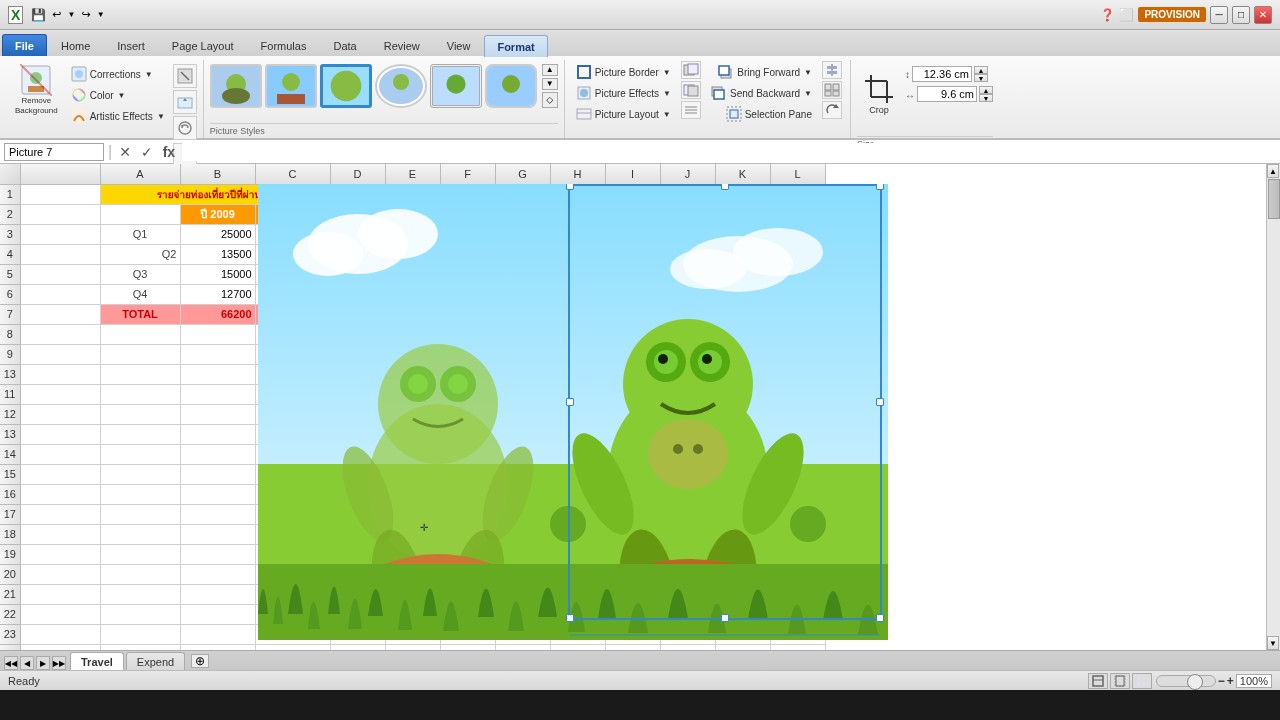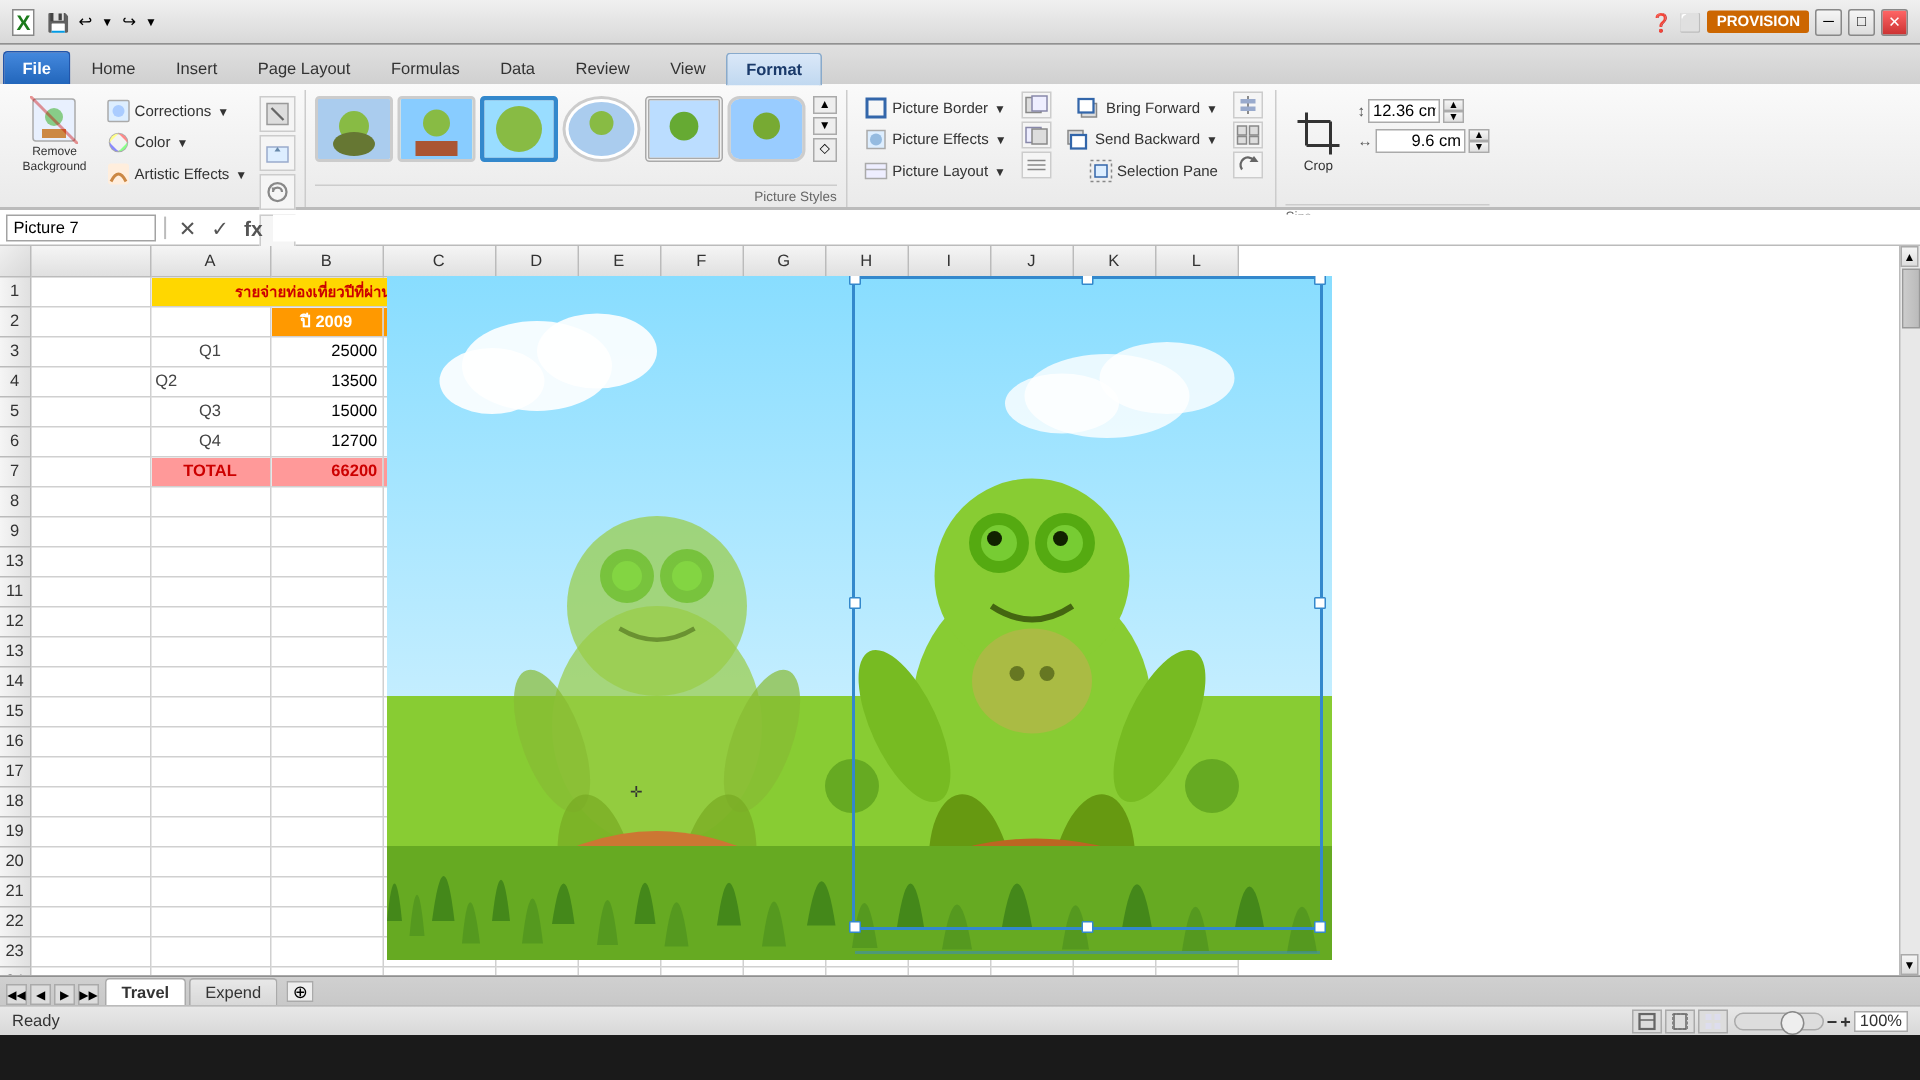--- a/index.html
+++ b/index.html
@@ -82,21 +82,21 @@
     .ribbon-group:last-child { border-right: none; }
     .group-content {
       flex: 1;
       display: flex;
       align-items: flex-start;
       gap: 3px;
     }
     .group-label {
       font-size: 9px;
       color: #666;
-      text-align: right;
+      text-align: left;
       padding: 2px 0;
       border-top: 1px solid #ccc;
       margin-top: 12px;
     }
     .ribbon-btn {
       display: flex;
       flex-direction: column;
       align-items: center;
       justify-content: center;
       cursor: pointer;
@@ -621,21 +621,21 @@
               <line x1="8" y1="24" x2="30" y2="24" stroke="#333" stroke-width="2"></line>
               <line x1="24" y1="8" x2="24" y2="30" stroke="#333" stroke-width="2"></line>
             </svg>
           </div>
           <div class="ribbon-btn-label">Crop</div>
         </div>
 
         <div style="display:flex;flex-direction:column;gap:4px;padding-top:2px;">
           <div class="size-control">
             <span style="font-size:10px;color:#555;">↕</span>
-            <input type="text" class="size-input" style="width: 48px;" value="12.36 cm">
+            <input type="text" class="size-input" style="width: 60px;" value="12.36 cm">
             <div class="size-spinner">
               <div class="spin-btn">▲</div>
               <div class="spin-btn">▼</div>
             </div>
           </div>
           <div class="size-control">
             <span style="font-size:10px;color:#555;">↔</span>
             <input type="text" class="size-input" style="width: 60px;" value="9.6 cm">
             <div class="size-spinner">
               <div class="spin-btn">▲</div>
@@ -724,21 +724,21 @@
               <td class="cell"></td>
               <td class="cell"></td>
               <td class="cell"></td>
               <td class="cell"></td>
               <td class="cell"></td>
               <td class="cell"></td>
             </tr>
             <tr>
               <td class="row-num">4</td>
               <td class="cell" style="width: 80px;"></td>
-              <td class="cell" style="text-align: left; color: rgb(68, 68, 68);">Q2</td>
+              <td class="cell" style="text-align: right; color: rgb(68, 68, 68);">Q2</td>
               <td class="cell" style="text-align: right;">13500</td>
               <td class="cell" style="text-align: right;">14000</td>
               <td class="cell"></td>
               <td class="cell"></td>
               <td class="cell"></td>
               <td class="cell"></td>
               <td class="cell"></td>
               <td class="cell"></td>
               <td class="cell"></td>
               <td class="cell"></td>

